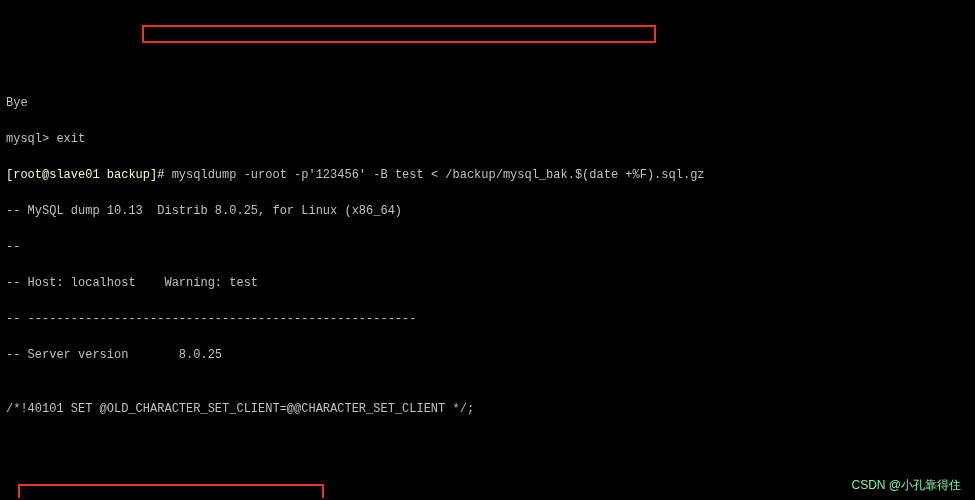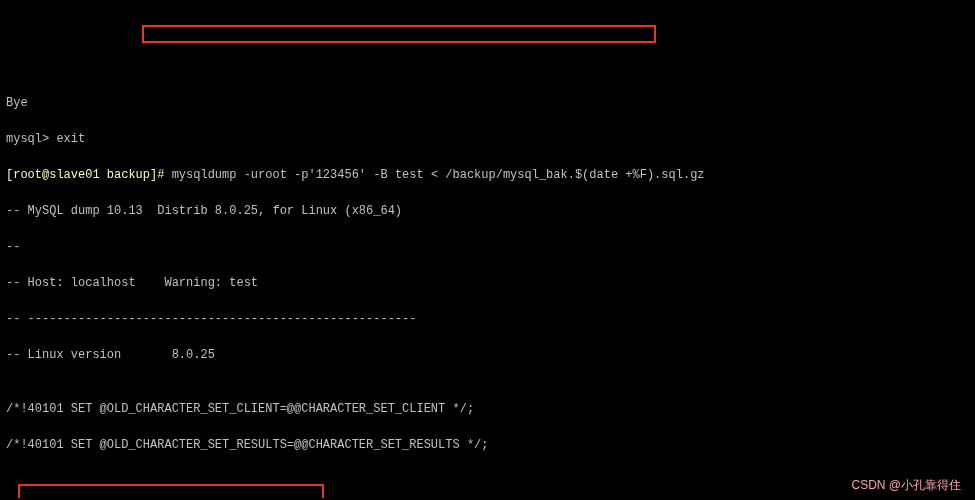--- a/index.html
+++ b/index.html
@@ -43,40 +43,39 @@
       pointer-events: none;
     }
     .watermark {
       position: absolute;
       right: 14px;
       bottom: 6px;
       color: #8a8a8a;
       font-family: Arial, sans-serif;
       font-size: 12px;
     }
-    .link-blue { color: #fca5a5; }
+    .link-blue { color: #86efac; }
     .prompt-white { color: #fef9c3; }
   </style>
 </head>
 <body>
 
 
 
 <div class="terminal">
 <div class="line">Bye</div>
 <div class="line">mysql&gt; exit</div>
 <div class="line"><span class="prompt-white">[root@slave01 backup]# </span><span>mysqldump -uroot -p'123456' -B test &lt; /backup/mysql_bak.$(date +%F).sql.gz</span></div>
 <div class="line">-- MySQL dump 10.13  Distrib 8.0.25, for Linux (x86_64)</div>
 <div class="line">--</div>
 <div class="line">-- Host: localhost    Warning: test</div>
 <div class="line">-- ------------------------------------------------------</div>
-<div class="line">-- Linux version       8.0.25</div>
+<div class="line">-- Server version       8.0.25</div>
 <div class="line"></div>
 <div class="line">/*!40101 SET @OLD_CHARACTER_SET_CLIENT=@@CHARACTER_SET_CLIENT */;</div>
-<div class="line">/*!40101 SET @OLD_CHARACTER_SET_RESULTS=@@CHARACTER_SET_RESULTS */;</div>
 
 
 
 
 
 
 
 
 <div class="line"></div>
 

